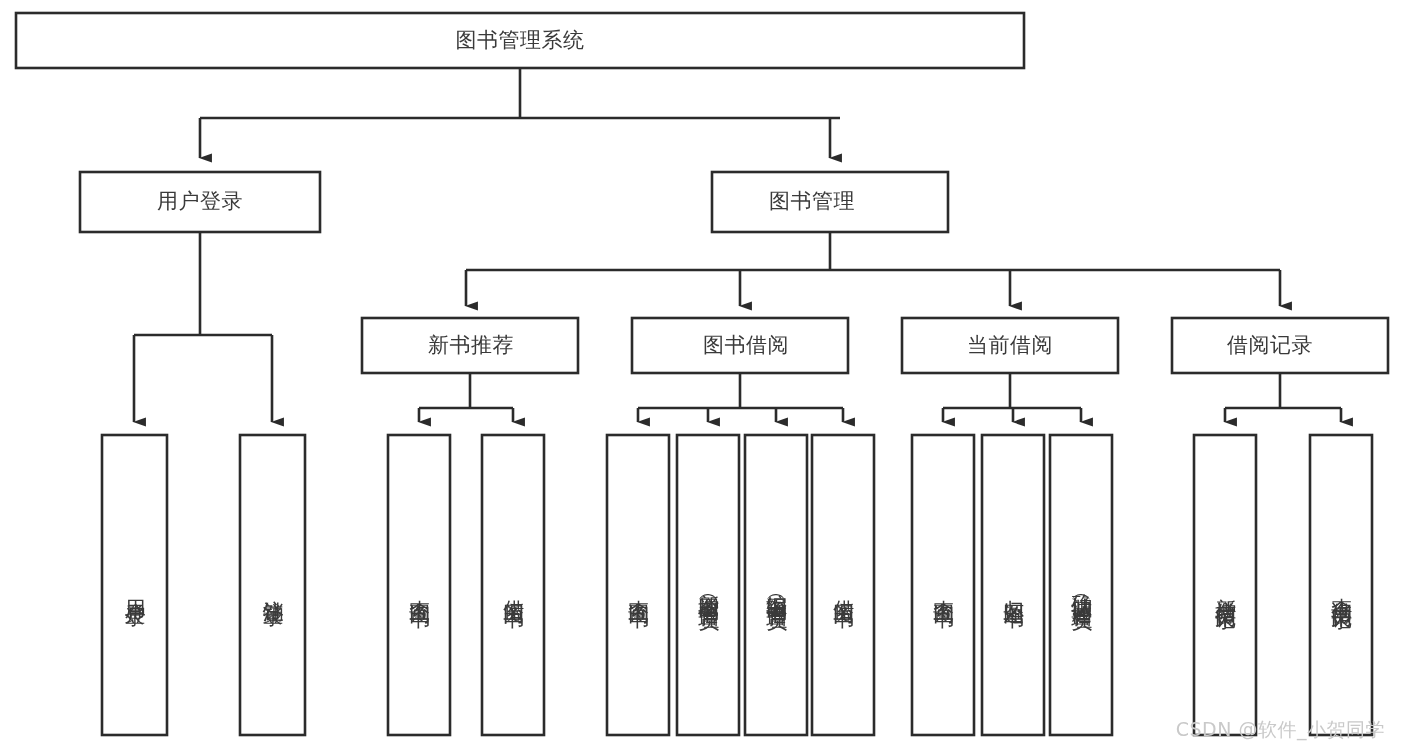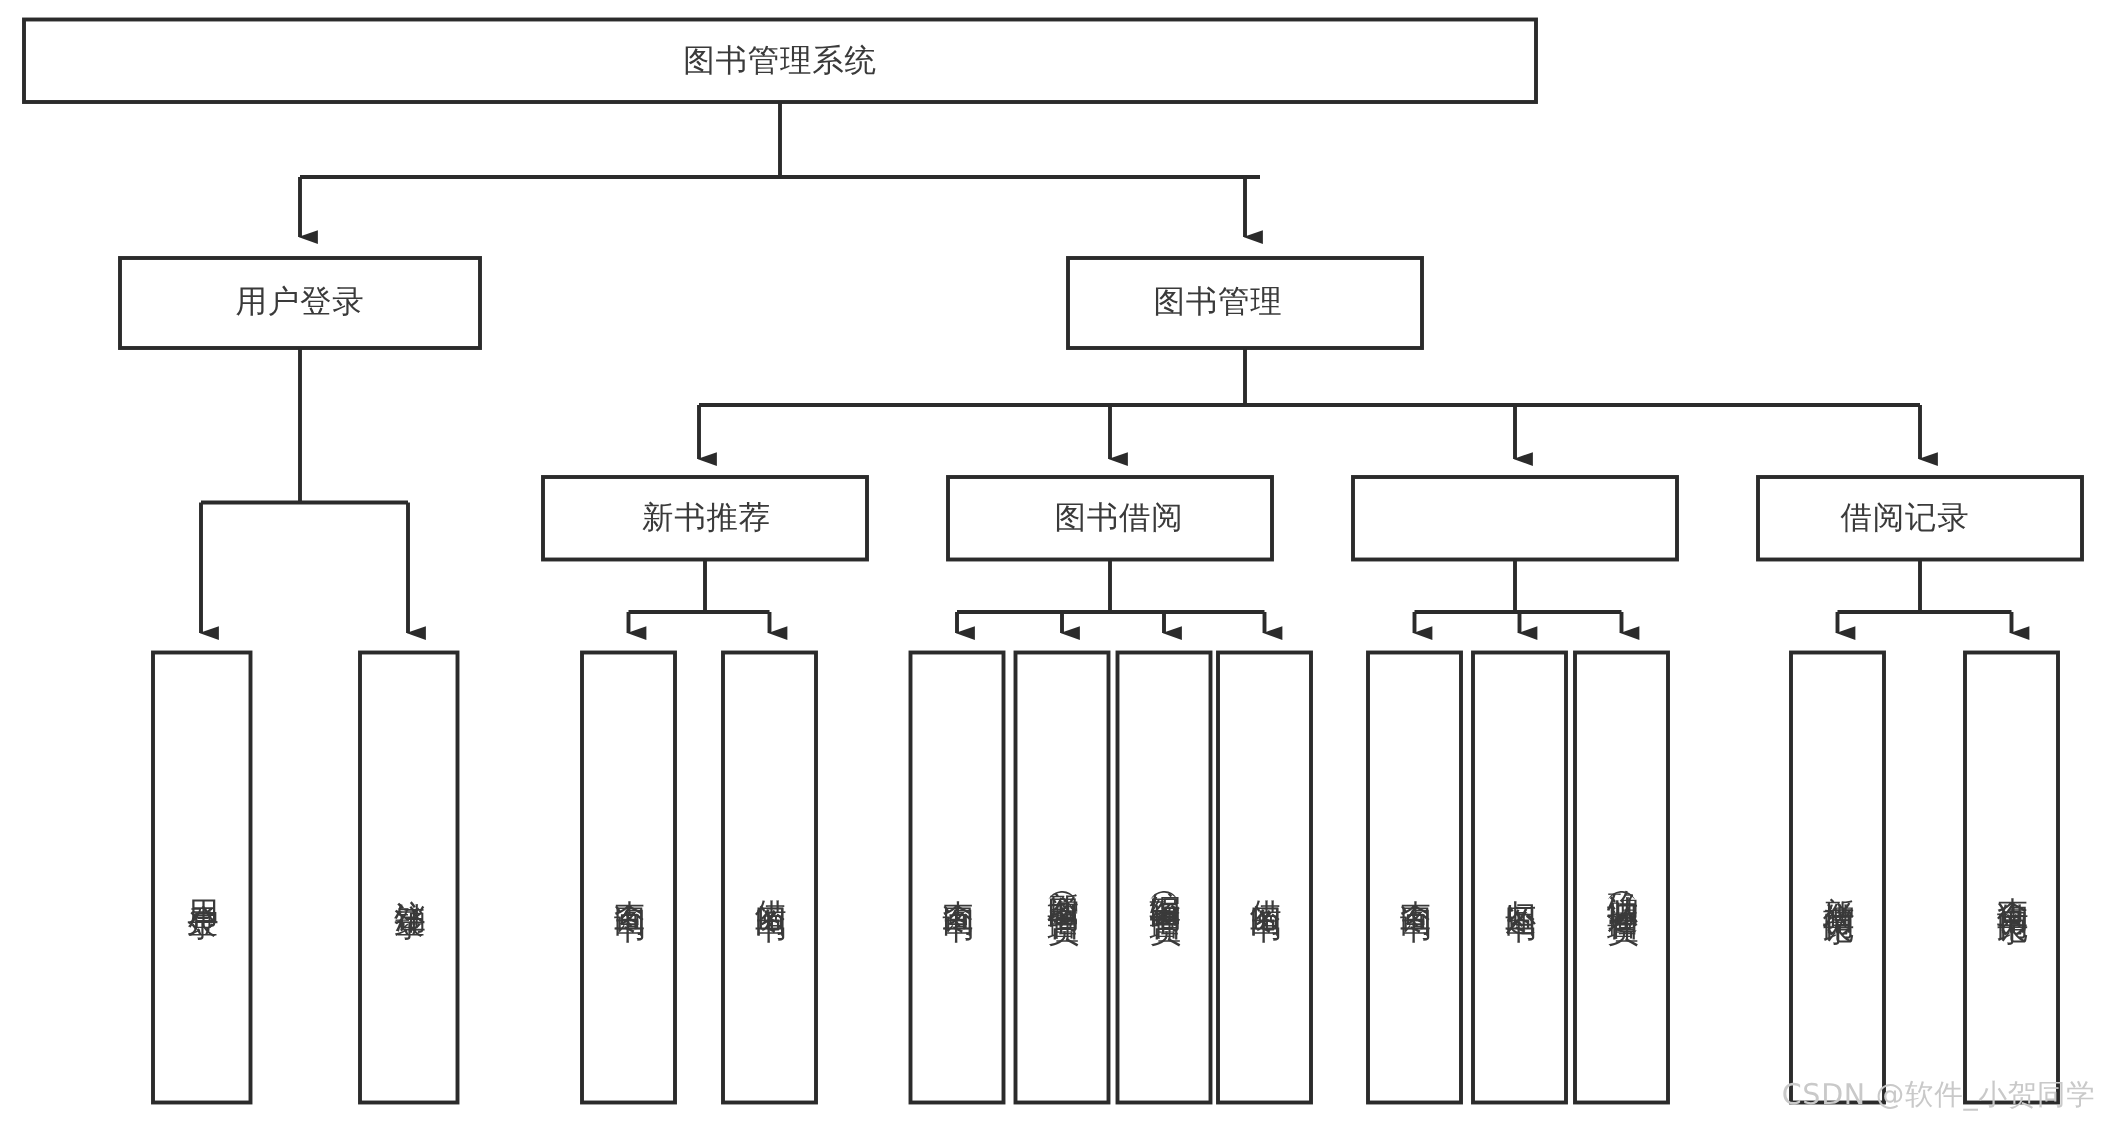--- a/index.html
+++ b/index.html
@@ -62,21 +62,21 @@
     letter-spacing: 2.5px;
     padding-top: 6px;
   }
   .node-hit {
     position: absolute;
     background: transparent;
     cursor: default;
   }
   .watermark {
     position: absolute;
-    right: 8px;
+    right: 20px;
     bottom: 4px;
     font-size: 19px;
     color: #c9c9c9;
     letter-spacing: 0.5px;
     white-space: nowrap;
     font-family: "DejaVu Sans", "Liberation Sans", sans-serif;
   }
 </style>
 </head>
 <body>
@@ -184,20 +184,21 @@
   <div class="node-hit" style="left:712px;top:172px;width:236px;height:60px;"></div>
   <div class="node-label horizontal" style="left:712px;top:172px;width:200px;height:60px;">图书管理</div>
 
   <div class="node-hit" style="left:362px;top:318px;width:216px;height:55px;"></div>
   <div class="node-label horizontal" style="left:363px;top:318px;width:216px;height:55px;">新书推荐</div>
 
   <div class="node-hit" style="left:632px;top:318px;width:216px;height:55px;"></div>
   <div class="node-label horizontal" style="left:632px;top:318px;width:216px;height:55px;padding-left:12px;">图书借阅</div>
 
   <div class="node-hit" style="left:902px;top:318px;width:216px;height:55px;"></div>
+  <div class="node-label horizontal" style="left:902px;top:318px;width:216px;height:55px;">当前借阅</div>
 
   <div class="node-hit" style="left:1172px;top:318px;width:216px;height:55px;"></div>
   <div class="node-label horizontal" style="left:1172px;top:318px;width:196px;height:55px;">借阅记录</div>
 
   <div class="node-hit" style="left:102px;top:435px;width:65px;height:300px;"></div>
   <div class="node-label vertical" style="left:102px;top:435px;width:65px;height:300px;">用户登录</div>
 
   <div class="node-hit" style="left:240px;top:435px;width:65px;height:300px;"></div>
   <div class="node-label vertical" style="left:240px;top:435px;width:65px;height:300px;">注销登录</div>
 

